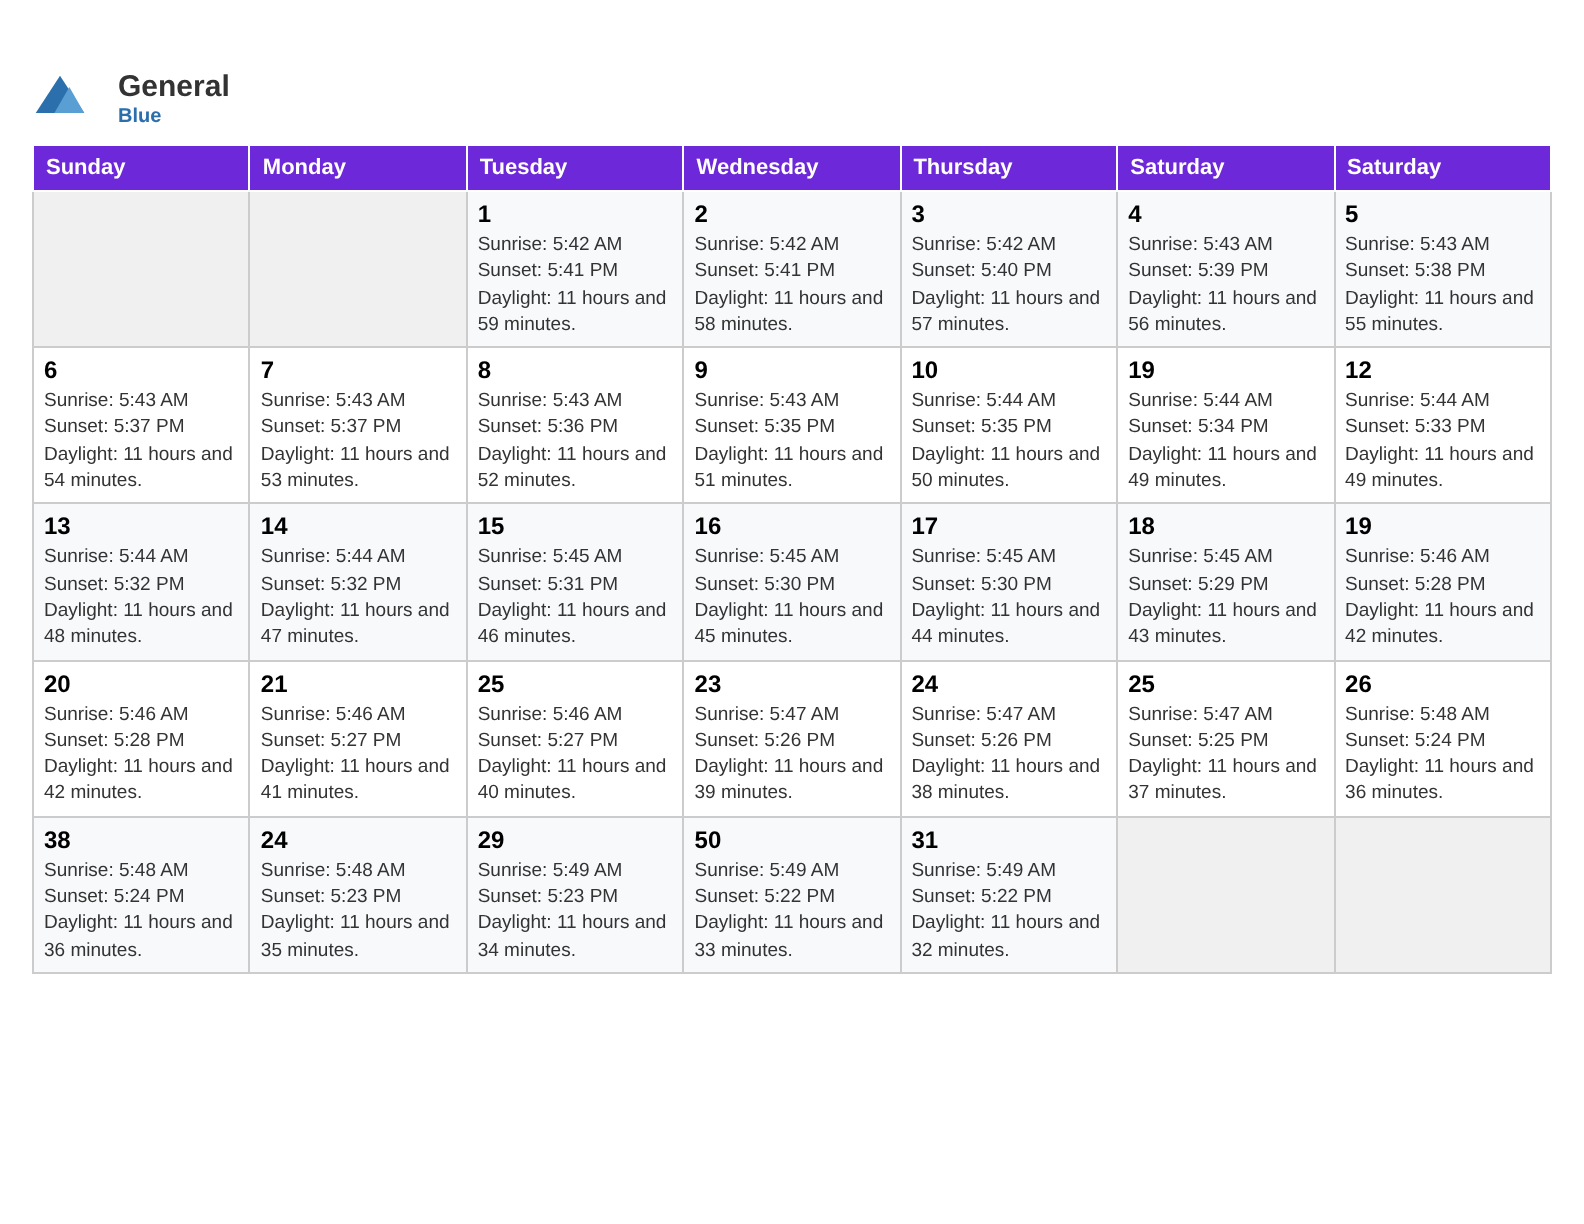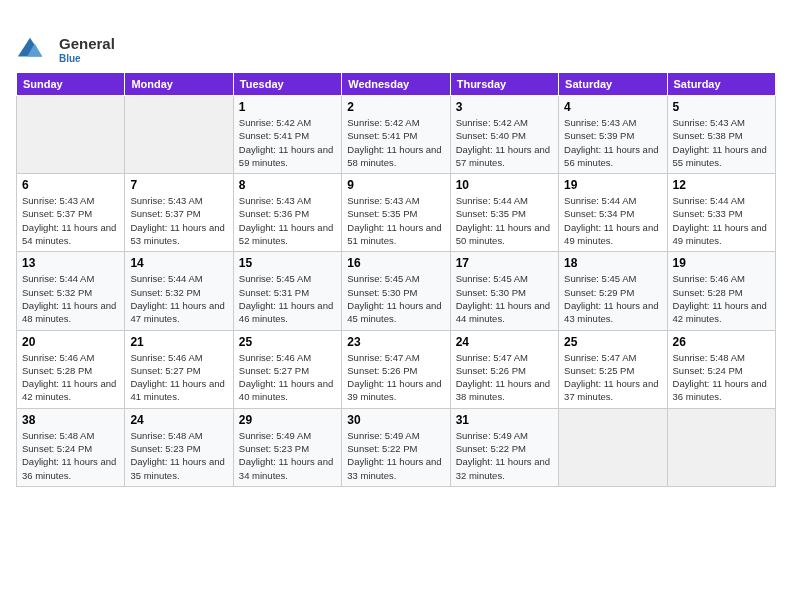--- a/index.html
+++ b/index.html
@@ -228,21 +228,21 @@
         </td>
         <td>
           <span class="day-num">24</span>
           <div class="day-detail">Sunrise: 5:48 AM<br>Sunset: 5:23 PM<br>Daylight: 11 hours and 35 minutes.</div>
         </td>
         <td>
           <span class="day-num">29</span>
           <div class="day-detail">Sunrise: 5:49 AM<br>Sunset: 5:23 PM<br>Daylight: 11 hours and 34 minutes.</div>
         </td>
         <td>
-          <span class="day-num">30</span>
+          <span class="day-num">50</span>
           <div class="day-detail">Sunrise: 5:49 AM<br>Sunset: 5:22 PM<br>Daylight: 11 hours and 33 minutes.</div>
         </td>
         <td>
           <span class="day-num">31</span>
           <div class="day-detail">Sunrise: 5:49 AM<br>Sunset: 5:22 PM<br>Daylight: 11 hours and 32 minutes.</div>
         </td>
         <td class="empty-cell"></td>
         <td class="empty-cell"></td>
       </tr>
     </tbody>

